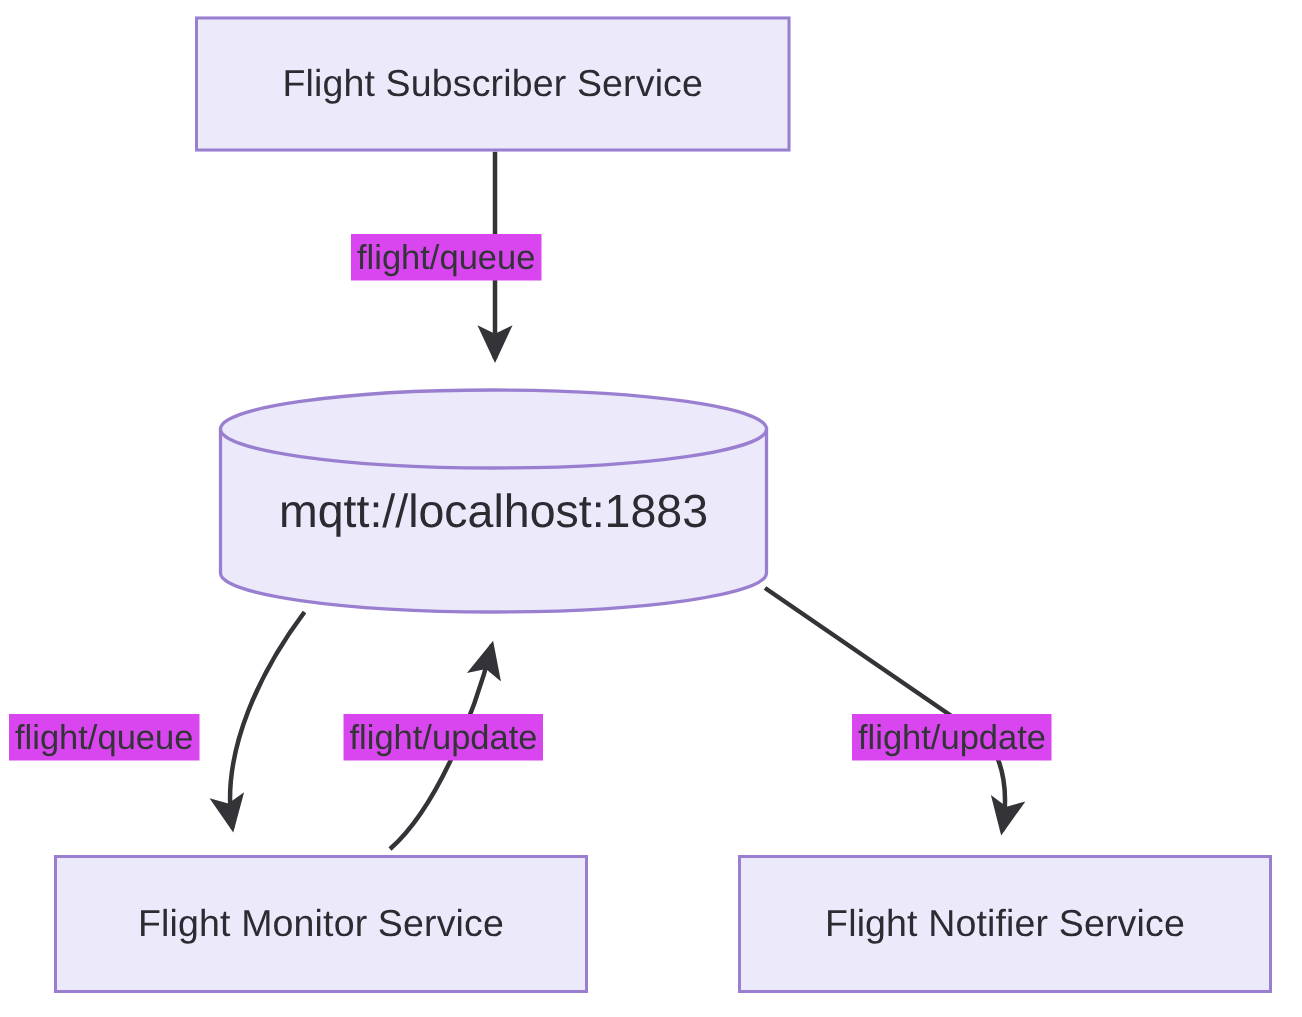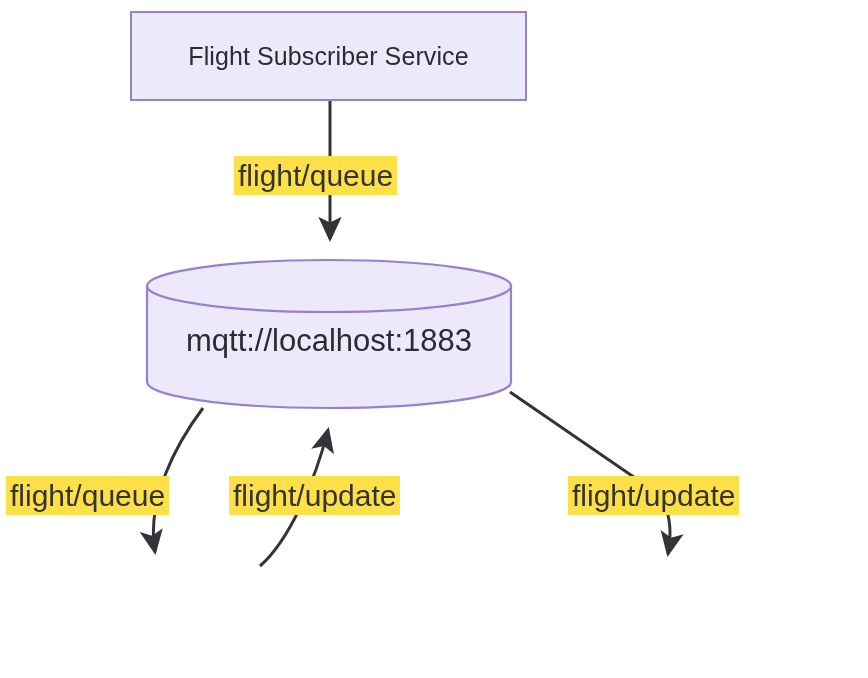--- a/index.html
+++ b/index.html
@@ -100,23 +100,23 @@
     box-sizing: border-box;
     font-size: 31px;
     color: #2b2b31;
     white-space: nowrap;
   }
 
   
   .edge-label {
     position: absolute;
     z-index: 3;
-    background: #fde047;
+    background: #d946ef;
     color: #333338;
-    font-size: 30px;
+    font-size: 23px;
     line-height: 1.18;
     padding: 2px 4px;
     white-space: nowrap;
     box-sizing: border-box;
   }
   #edge-label-sub-to-broker { left: 234px; top: 156px; }
   #edge-label-broker-to-monitor { left: 6px; top: 476px; }
   #edge-label-monitor-to-broker { left: 229px; top: 476px; }
   #edge-label-broker-to-notifier { left: 568px; top: 476px; }
 </style>
@@ -146,21 +146,27 @@
   </div>
 
   <div id="node-mqtt-broker">
     <svg viewBox="0 0 368 152" xmlns="http://www.w3.org/2000/svg">
       <path d="M2,28 L2,124 A182,26 0 0 0 366,124 L366,28 Z" fill="#ece9fb" stroke="#9a7fd1" stroke-width="2.2"></path>
       <ellipse cx="184" cy="28" rx="182" ry="26" fill="#ece9fb" stroke="#9a7fd1" stroke-width="2.2"></ellipse>
     </svg>
     <div class="cyl-label">mqtt://localhost:1883</div>
   </div>
 
+  <div class="node-box" id="node-flight-monitor-service">
+    <span class="node-label">Flight Monitor Service</span>
+  </div>
 
+  <div class="node-box" id="node-flight-notifier-service">
+    <span class="node-label">Flight Notifier Service</span>
+  </div>
 
   <div class="edge-label" id="edge-label-sub-to-broker">flight/queue</div>
 
   <div class="edge-label" id="edge-label-broker-to-monitor">flight/queue</div>
 
   <div class="edge-label" id="edge-label-monitor-to-broker">flight/update</div>
 
   <div class="edge-label" id="edge-label-broker-to-notifier">flight/update</div>
 
 </div>

